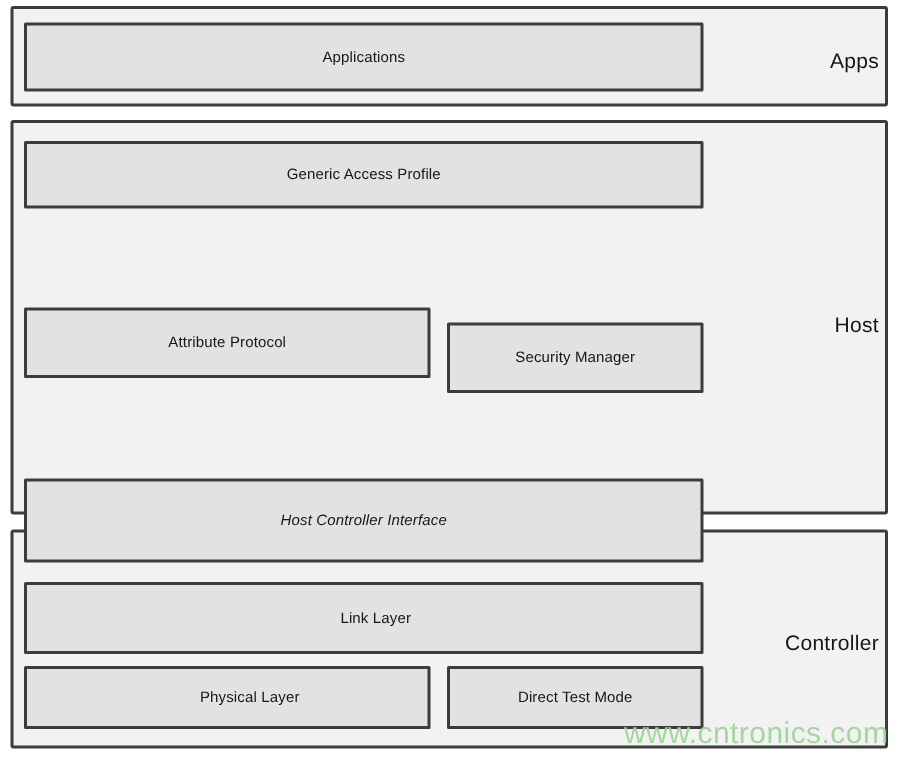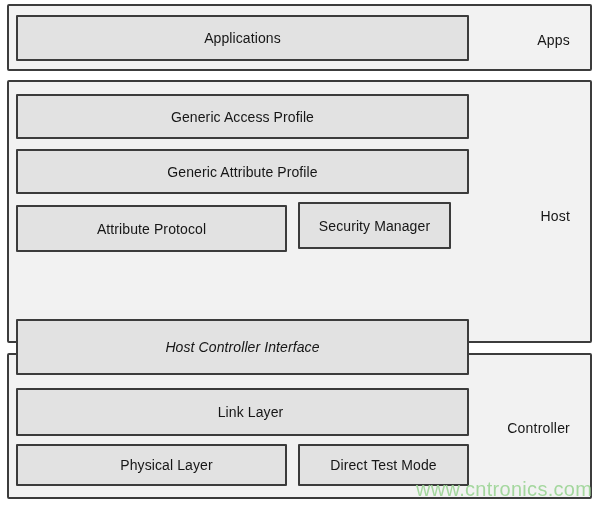--- a/index.html
+++ b/index.html
@@ -30,39 +30,39 @@
   .block {
     position: absolute;
     box-sizing: border-box;
     background: var(--box-fill, #e2e2e2);
     border: 2px solid var(--border, #3c3c3c);
     border-radius: 1px;
     display: flex;
     align-items: center;
     justify-content: center;
     text-align: left;
-    font-size: 14px;
+    font-size: 10px;
     color: var(--text, #161616);
     z-index: 2;
     letter-spacing: 0.1px;
   }
   .blk-applications { left: 16px; top: 15px;  width: 453px; height: 46px; }
   .blk-gap          { left: 16px; top: 94px;  width: 453px; height: 45px; }
   .blk-gatt         { left: 16px; top: 149px; width: 453px; height: 45px; }
   .blk-att          { left: 16px; top: 205px; width: 271px; height: 47px; }
-  .blk-smp          { left: 298px; top: 202px; width: 153px; height: 47px; }
+  .blk-smp          { left: 298px; top: 215px; width: 171px; height: 47px; }
   .blk-l2cap        { left: 16px; top: 262px; width: 453px; height: 45px; }
   .blk-hci          { left: 16px; top: 319px; width: 453px; height: 56px; z-index: 3; font-style: italic; }
   .blk-link         { left: 16px; top: 388px; width: 453px; height: 48px; padding-left: 16px; }
   .blk-phy          { left: 16px; top: 444px; width: 271px; height: 42px; padding-left: 30px; }
   .blk-dtm          { left: 298px; top: 444px; width: 171px; height: 42px; }
 
   .section-label {
     position: absolute;
-    right: 30px;
+    right: 14px;
     font-size: 14px;
     color: var(--text, #161616);
     text-align: right;
     z-index: 2;
     letter-spacing: 0.2px;
   }
   .lbl-apps       { top: 32px;  }
   .lbl-host       { top: 208px; }
   .lbl-controller { top: 420px; }
 
@@ -87,21 +87,20 @@
   <div class="band band-host"></div>
   <div class="band band-controller"></div>
 
   <div class="section-label lbl-apps">Apps</div>
   <div class="section-label lbl-host">Host</div>
   <div class="section-label lbl-controller">Controller</div>
 
   <div class="block blk-applications">Applications</div>
 
   <div class="block blk-gap">Generic Access Profile</div>
-  <div class="block blk-gatt">Generic Attribute Profile</div>
   <div class="block blk-att">Attribute Protocol</div>
   <div class="block blk-smp">Security Manager</div>
 
   <div class="block blk-hci">Host Controller Interface</div>
 
   <div class="block blk-link">Link Layer</div>
   <div class="block blk-phy">Physical Layer</div>
   <div class="block blk-dtm">Direct Test Mode</div>
 
   <div class="watermark">www.cntronics.com</div>

